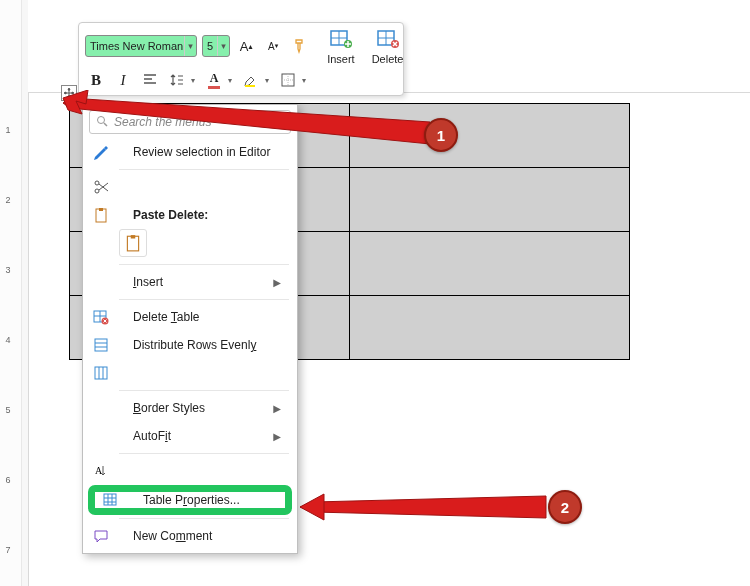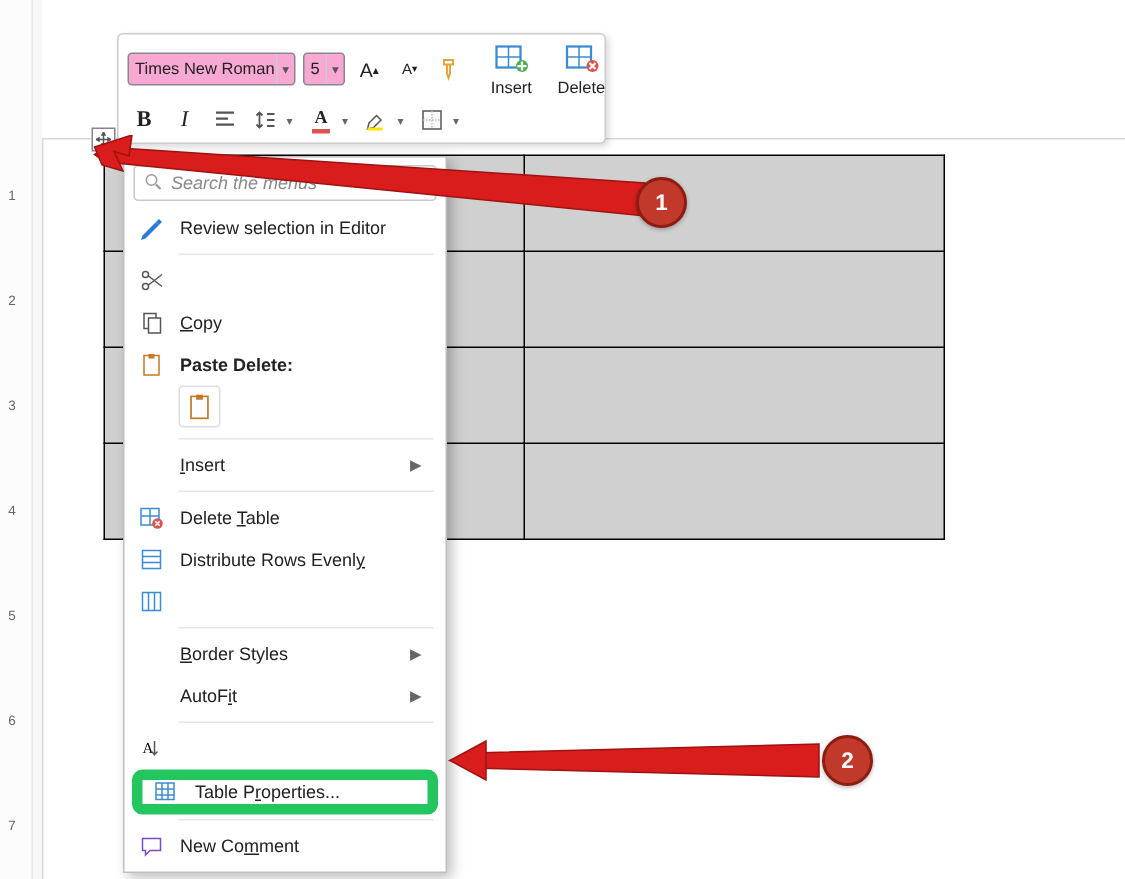--- a/index.html
+++ b/index.html
@@ -68,21 +68,21 @@
     width:326px;
     padding:4px 6px 4px 6px;
     background:#fff;
     border:1px solid #ccc;
     border-radius:4px;
     box-shadow:2px 2px 5px rgba(0,0,0,.15);
   }
   .mini-toolbar .row { display:flex; align-items:center; gap:5px; }
   .mini-toolbar .row + .row { margin-top:4px; }
   .font-box, .size-box {
-    display:flex;align-items:center;border:1px solid #888;border-radius:3px;background:#f9a8d4;height:22px;
+    display:flex;align-items:center;border:1px solid #888;border-radius:3px;background:#86efac;height:22px;
   }
   .font-box { width:112px; }
   .size-box { width:36px; }
   .combo-text { flex:1; padding:0 4px; font-size:11px; overflow:hidden; white-space:nowrap; }
   .combo-arrow { width:12px;display:flex;align-items:center;justify-content:center;color:#555;font-size:9px;border-left:1px solid #ccc;height:100%; }
   .tbtn {
     min-width:22px;height:22px;display:flex;align-items:center;justify-content:center;border-radius:3px;cursor:pointer;
   }
   .sep{width:1px;height:22px;background:#ddd;}
   .split {display:flex;align-items:center;border-radius:3px;}
@@ -107,21 +107,21 @@
     margin:2px 4px 4px 4px;
     border:1px solid #c8c8c8;
     border-radius:3px;
     height:24px;display:flex;align-items:center;
     color:#888;font-style:italic;padding:0 6px;gap:6px;
   }
   .mitem{
     display:flex;align-items:center;
     height:28px;
     padding:0 14px 0 6px;
-    gap:9px;
+    gap:22px;
     cursor:pointer;
     position:relative;
   }
   .mitem .icon{width:20px;height:20px;display:flex;align-items:center;justify-content:center;color:#4a4a4a;}
   .mitem .label{flex:1;}
   .mitem .arrow{font-size:10px;color:#666;}
   .mitem.bold-item .label{font-weight:600;}
   .menu-sep{height:1px;background:#e6e6e6;margin:3px 6px 3px 34px;}
   .paste-sub{padding-left:34px; padding-bottom:4px;}
   .paste-sub .chip{width:28px;height:28px;border:1px solid #ddd;border-radius:3px;display:flex;align-items:center;justify-content:center;}
@@ -297,29 +297,20 @@
   <div class="mitem">
     <span class="icon">
       <svg width="16" height="16" viewBox="0 0 16 16">
           <circle cx="4" cy="12" r="2" fill="none" stroke="#555"></circle>
           <circle cx="4" cy="4" r="2" fill="none" stroke="#555"></circle>
           <path d="M6 5 L15 12 M6 11 L15 4" stroke="#555"></path>
         </svg>
     </span>
   </div>
 
-  <div class="mitem">
-    <span class="icon">
-      <svg width="16" height="16" viewBox="0 0 16 16">
-          <rect x="3" y="2" width="8" height="10" fill="none" stroke="#555"></rect>
-          <rect x="6" y="5" width="8" height="10" fill="#fff" stroke="#555"></rect>
-        </svg>
-    </span>
-    <span class="label"><u class="key">C</u>opy</span>
-  </div>
 
   <div class="mitem bold-item">
     <span class="icon">
       <svg width="16" height="16" viewBox="0 0 16 16">
           <rect x="3" y="2" width="10" height="13" fill="none" stroke="#c27a24"></rect>
           <rect x="6" y="1" width="4" height="3" fill="#c27a24"></rect>
         </svg>
     </span>
     <span class="label">Paste Delete:</span>
   </div>

